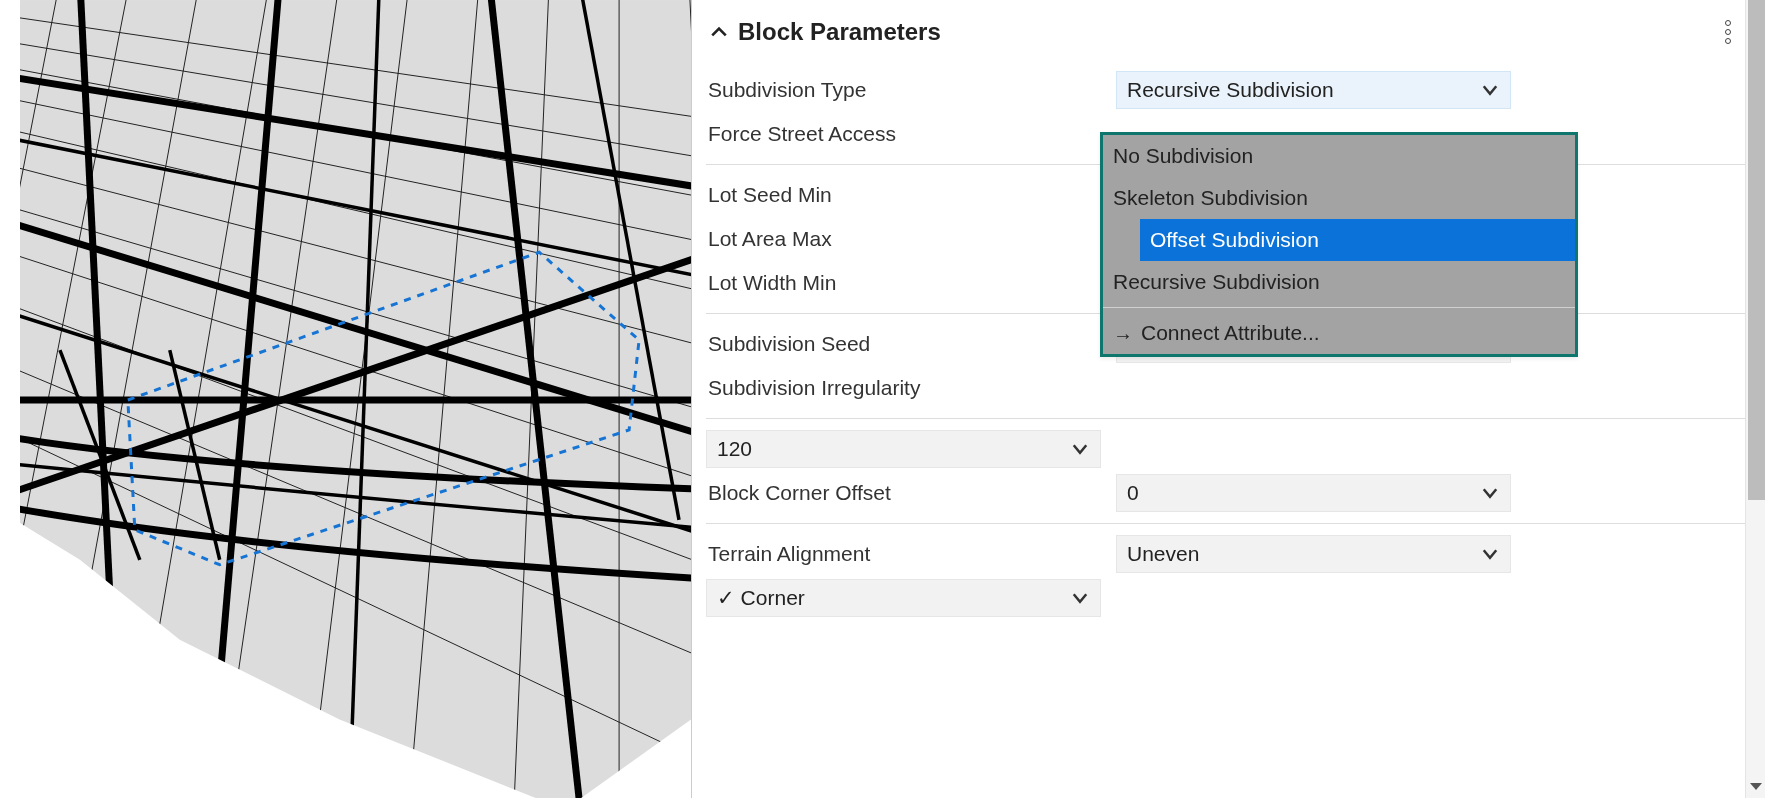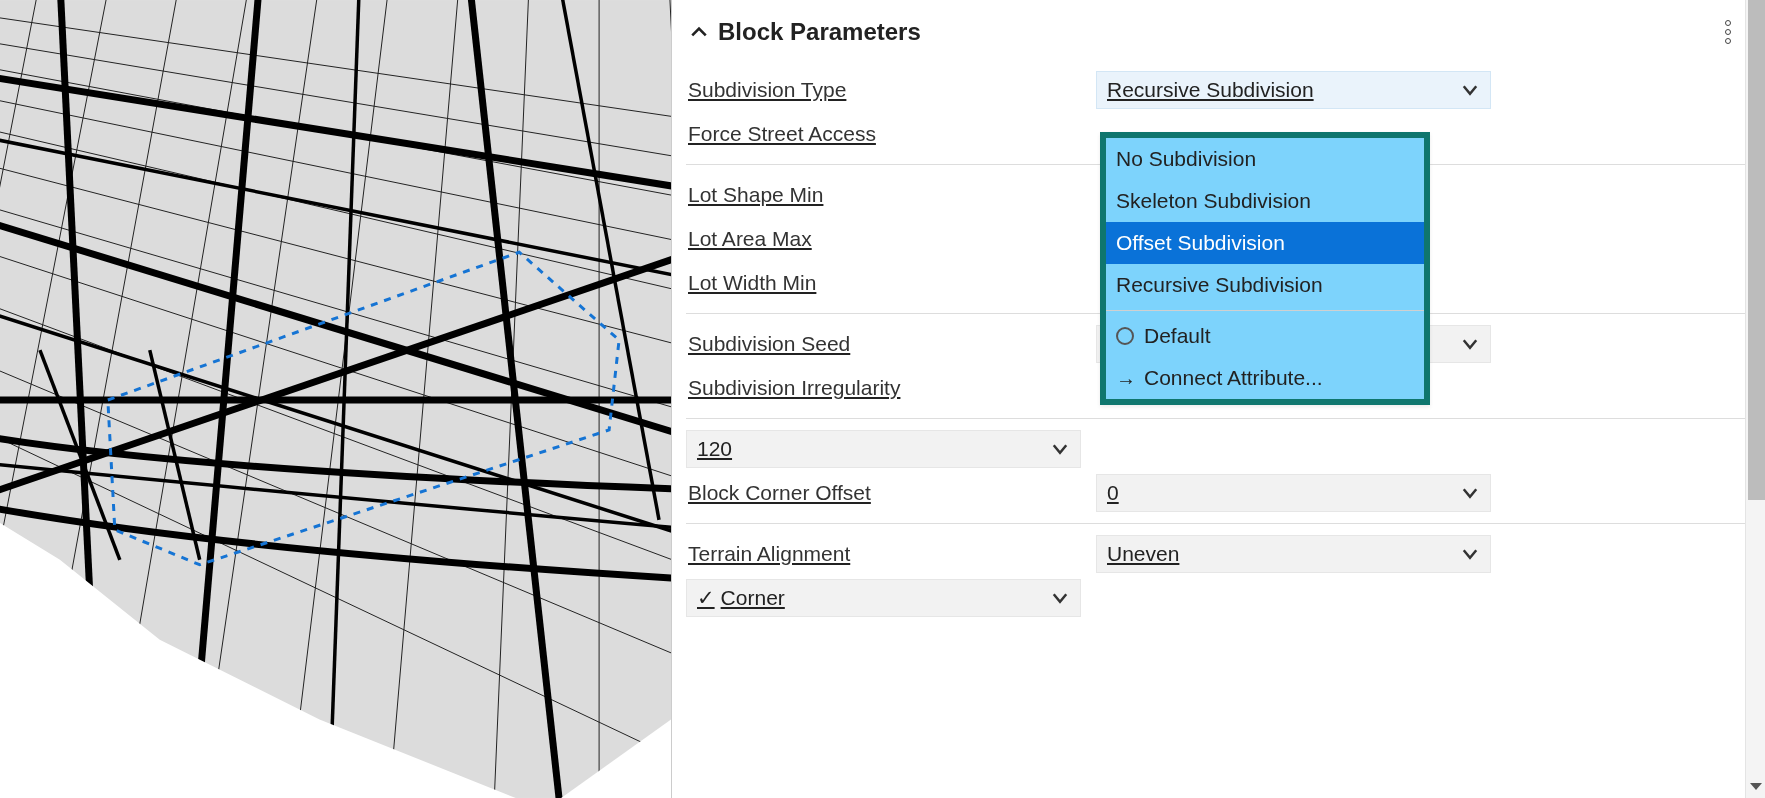--- a/index.html
+++ b/index.html
@@ -10,20 +10,21 @@
     background: #fff;
     overflow: hidden;
     width: 1765px;
     height: 798px;
     position: relative;
   }
   .layout {
     display: flex;
     width: 100%;
     height: 100%;
+    padding-left: 20px;
   }
   .viewport {
     width: 672px;
     height: 100%;
     background: #dedede;
     position: relative;
     overflow: hidden;
     border-right: 1px solid #ccc;
   }
   .viewport svg {
@@ -66,21 +67,20 @@
     display: block;
   }
   .rows {
     display: flex;
     flex-direction: column;
   }
   .row {
     display: flex;
     align-items: center;
     height: 44px;
-    text-decoration: underline;
   }
   .row.divider {
     height: 1px;
     border-top: 1px solid #ddd;
     margin: 8px 0 8px 0;
     margin-right: 18px;
   }
   .row .label {
     flex: 0 0 410px;
     padding-left: 2px;
@@ -109,37 +109,38 @@
     visibility: hidden;
   }
   .chev-down {
     width: 20px;
     height: 20px;
   }
   .dropdown-list {
     position: absolute;
     left: 1100px;
     top: 132px;
-    width: 330px;
-    background: #7dd3fc;
-    border: 6px solid #0f766e;
+    width: 478px;
+    background: #a3a3a3;
+    border: 3px solid #0f766e;
     z-index: 20;
     box-shadow: 0 2px 4px rgba(0,0,0,0.08);
   }
   .dropdown-list .item {
     height: 42px;
     display: flex;
     align-items: center;
     padding: 0 10px;
     font-size: 21px;
     color: #222;
   }
   .dropdown-list .item.selected {
     background: #0a72d8;
     color: #fff;
+    margin-left: 37px;
   }
   .dropdown-list .sep {
     border-top: 1px solid #d0d0d0;
     margin: 4px 0;
   }
   .dropdown-list .radio {
     width: 18px;
     height: 18px;
     border: 2px solid #555;
     border-radius: 50%;
@@ -262,21 +263,21 @@
               <path d="M3 5 L8 11 L13 5" stroke="#333" stroke-width="2" fill="none"></path>
             </svg>
         </div>
       </div>
       <div class="row">
         <div class="label">Force Street Access</div>
         <div class="control hidden-under-dropdown"></div>
       </div>
       <div class="row divider"></div>
       <div class="row">
-        <div class="label">Lot Shape Min</div>
+        <div class="label">Lot Seed Min</div>
         <div class="control hidden-under-dropdown"></div>
       </div>
       <div class="row">
         <div class="label">Lot Area Max</div>
         <div class="control hidden-under-dropdown"></div>
       </div>
       <div class="row">
         <div class="label">Lot Width Min</div>
         <div class="control hidden-under-dropdown"></div>
       </div>
@@ -342,24 +343,20 @@
   <div class="item">
       <span>Skeleton Subdivision</span>
     </div>
   <div class="item selected">
       <span>Offset Subdivision</span>
     </div>
   <div class="item">
       <span>Recursive Subdivision</span>
     </div>
   <div class="sep"></div>
-  <div class="item">
-    <span class="radio"></span>
-    <span>Default</span>
-  </div>
   <div class="item">
     <span class="arrow-right">→</span>
     <span>Connect Attribute...</span>
   </div>
 </div>
 
 <div class="scrollbar">
   <div class="scrollbar-thumb"></div>
   <svg class="scrollbar-arrow" viewBox="0 0 16 16">
       <path d="M2 5 L8 12 L14 5 Z" fill="#555"></path>

